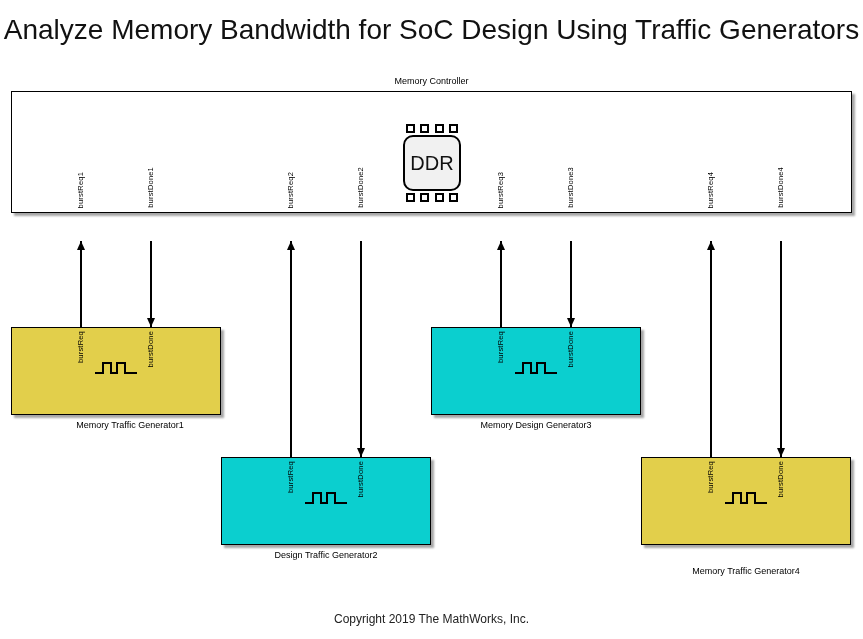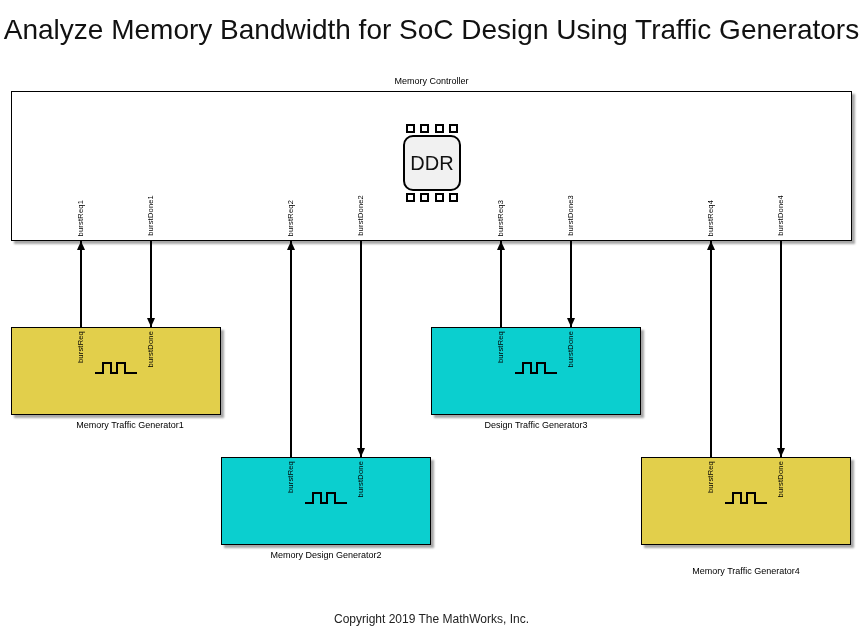--- a/index.html
+++ b/index.html
@@ -32,21 +32,21 @@
     color: #000;
     white-space: nowrap;
   }
   .sim-block {
     position: absolute;
     border: 1.5px solid #000;
     box-shadow: 3px 3px 2px rgba(0,0,0,0.35);
   }
   #controller-block {
     left: 11px; top: 91px;
-    width: 841px; height: 150px;
+    width: 841px; height: 122px;
     background: #ffffff;
   }
   .gen-block { width: 210px; height: 88px; }
   .gen-yellow { background: var(--c-yellow, #E2CF4B); }
   .gen-cyan   { background: var(--c-cyan, #0BCFCF); }
   #gen1 { left: 11px;  top: 327px; }
   #gen2 { left: 221px; top: 457px; }
   #gen3 { left: 431px; top: 327px; }
   #gen4 { left: 641px; top: 457px; }
 
@@ -194,30 +194,30 @@
   </div>
   <div class="block-label" style="left:25px; top:420px; width:210px;">Memory Traffic Generator1</div>
 
   <div id="gen2" class="sim-block gen-block gen-cyan">
     <span class="vlabel gen-port" style="left:64px;">burstReq</span>
     <span class="vlabel gen-port" style="left:134px;">burstDone</span>
     <svg class="wave" width="44" height="16" viewBox="0 0 44 16">
       <path d="M1 13 H9 V3 H17 V13 H23 V3 H31 V13 H43" stroke="#000" stroke-width="2" fill="none"></path>
     </svg>
   </div>
-  <div class="block-label" style="left:221px; top:550px; width:210px;">Memory Design Generator2</div>
+  <div class="block-label" style="left:221px; top:550px; width:210px;">Design Traffic Generator2</div>
 
   <div id="gen3" class="sim-block gen-block gen-cyan">
     <span class="vlabel gen-port" style="left:64px;">burstReq</span>
     <span class="vlabel gen-port" style="left:134px;">burstDone</span>
     <svg class="wave" width="44" height="16" viewBox="0 0 44 16">
       <path d="M1 13 H9 V3 H17 V13 H23 V3 H31 V13 H43" stroke="#000" stroke-width="2" fill="none"></path>
     </svg>
   </div>
-  <div class="block-label" style="left:431px; top:420px; width:210px;">Design Traffic Generator3</div>
+  <div class="block-label" style="left:431px; top:420px; width:210px;">Memory Design Generator3</div>
 
   <div id="gen4" class="sim-block gen-block gen-yellow">
     <span class="vlabel gen-port" style="left:64px;">burstReq</span>
     <span class="vlabel gen-port" style="left:134px;">burstDone</span>
     <svg class="wave" width="44" height="16" viewBox="0 0 44 16">
       <path d="M1 13 H9 V3 H17 V13 H23 V3 H31 V13 H43" stroke="#000" stroke-width="2" fill="none"></path>
     </svg>
   </div>
   <div class="block-label" style="left:641px; top:566px; width:210px;">Memory Traffic Generator4</div>
 

